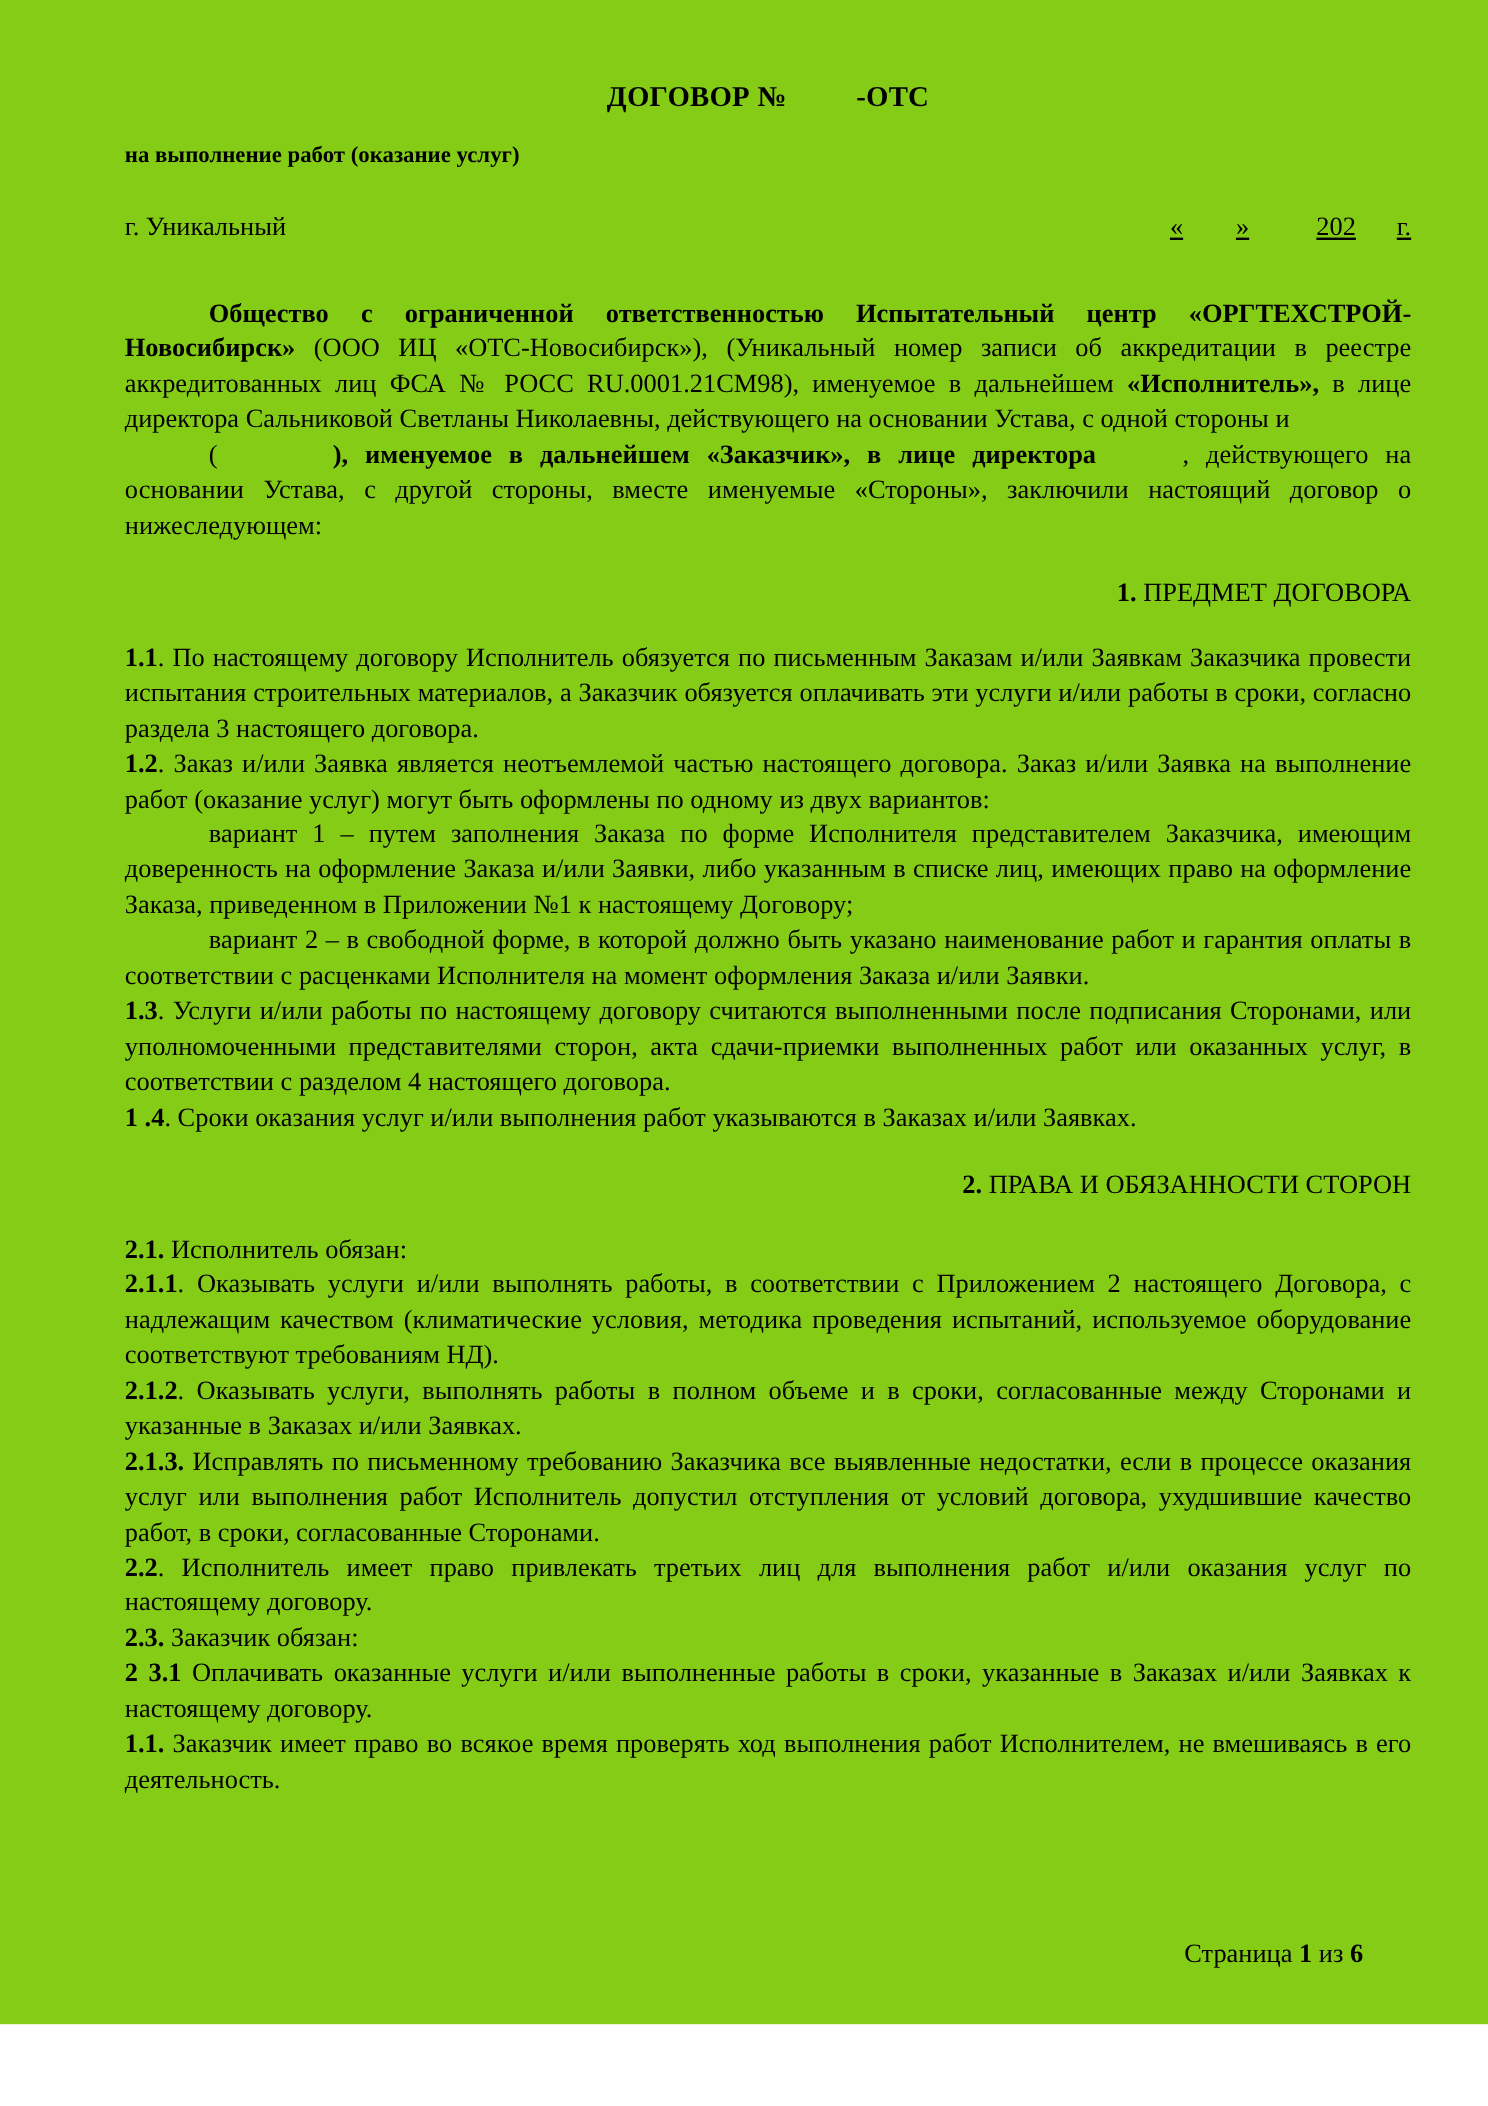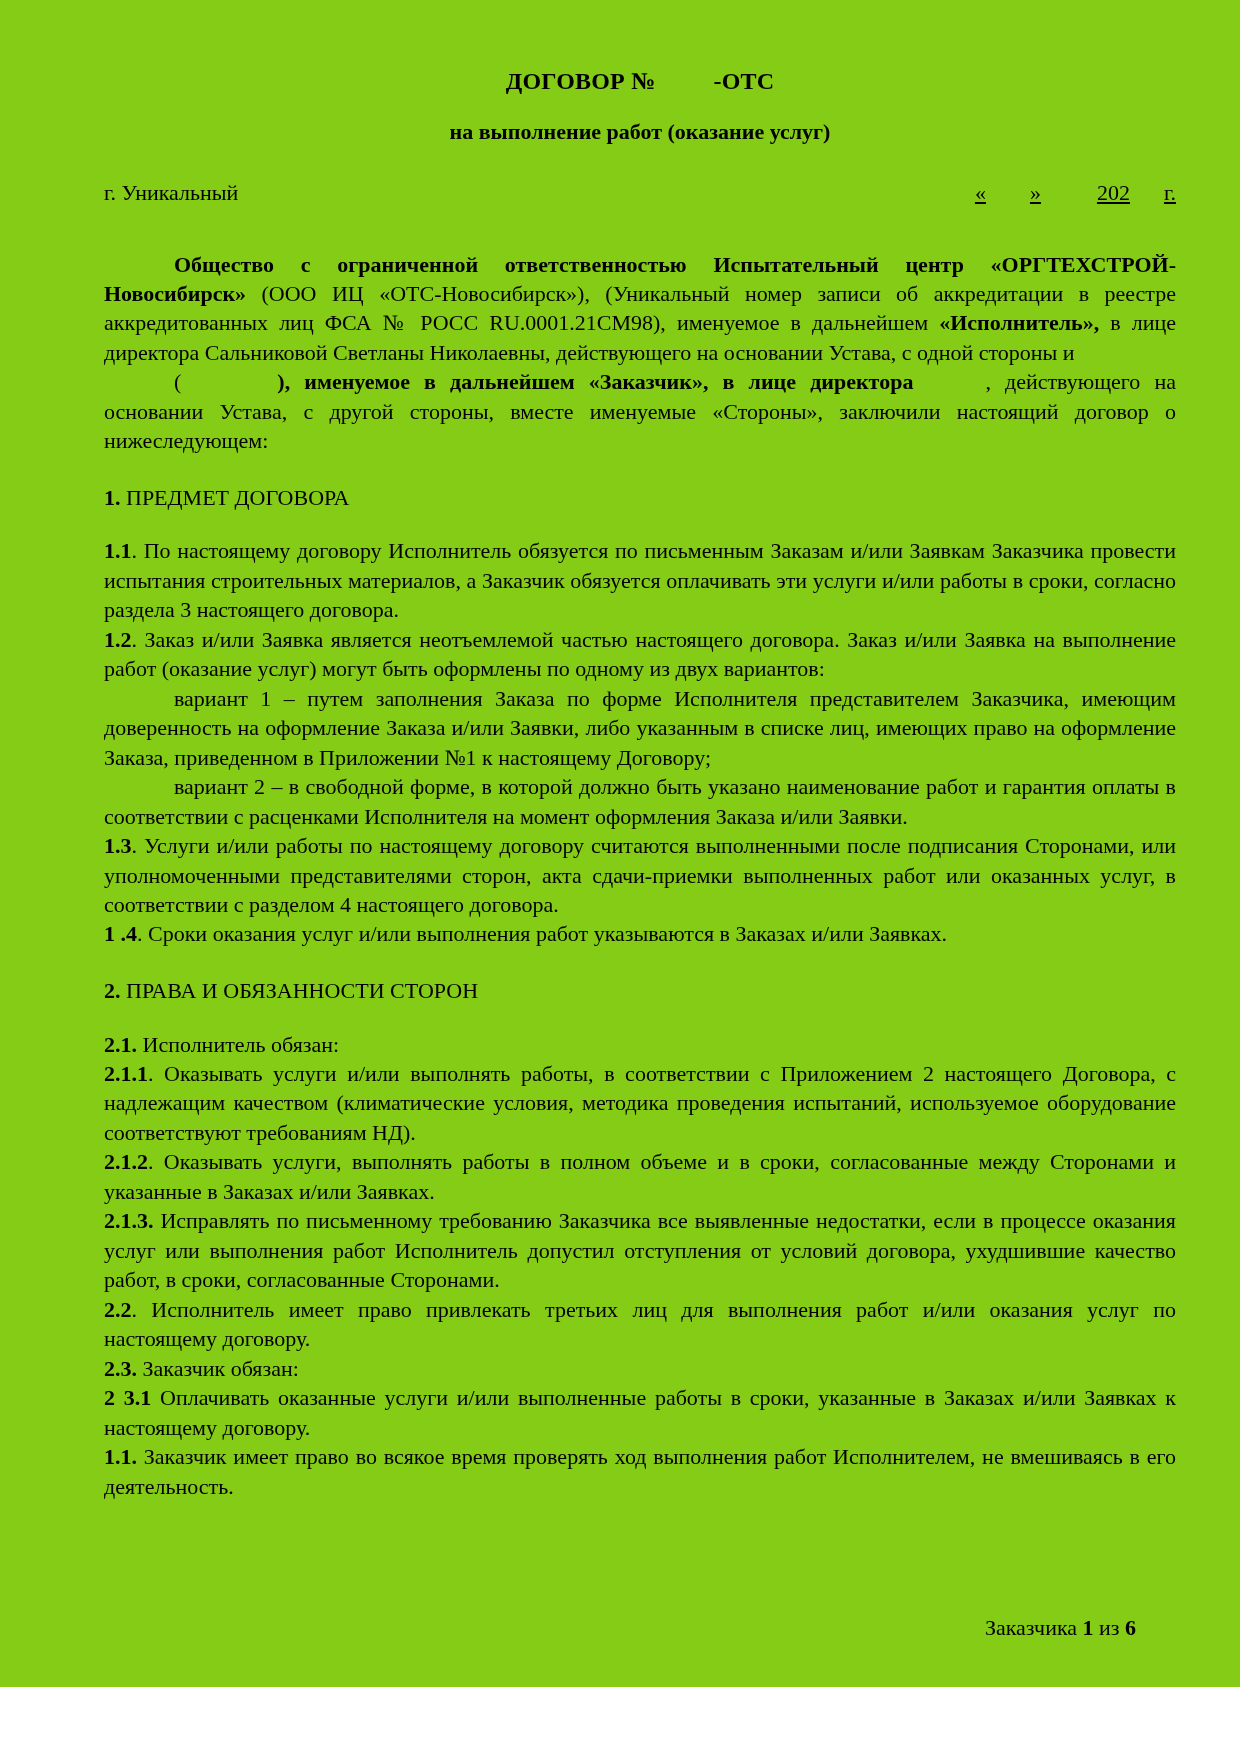--- a/index.html
+++ b/index.html
@@ -28,23 +28,23 @@
     font-size: 24px;
     letter-spacing: 0.2px;
     margin: 8px 0 0 0;
     line-height: 1.25;
   }
   .doc-title .gap-sm {
     display: inline-block;
     width: 58px;
   }
   .doc-subtitle {
-    text-align: center;
+    text-align: left;
     font-weight: bold;
-    font-size: 22px;
+    font-size: 19px;
     margin: 22px 0 0 0;
     line-height: 1.25;
   }
   .placeline {
     display: flex;
     justify-content: space-between;
     align-items: baseline;
     font-size: 22px;
     margin-top: 34px;
   }
@@ -74,21 +74,21 @@
   }
   p.indent-par {
     text-indent: 70px;
   }
   .b { font-weight: bold; }
   .bi { font-weight: bold; }
   .blank-md { display: inline-block; width: 72px; }
   .blank-lg { display: inline-block; width: 96px; }
 
   h2.section-heading {
-    text-align: left;
+    text-align: right;
     font-size: 22px;
     font-weight: normal;
     margin: 28px 0 24px 0;
     line-height: 1.3;
   }
   h2.section-heading .num {
     font-weight: bold;
   }
 
   .footer {
@@ -147,19 +147,19 @@
 
   <p class="body-par"><span class="b">2.2</span><span>.</span><span> Исполнитель имеет право привлекать третьих лиц для выполнения работ и/или оказания услуг по настоящему договору.</span></p>
 
   <p class="body-par"><span class="b">2.3.</span><span> Заказчик обязан:</span></p>
 
   <p class="body-par"><span class="b">2 3.1</span><span> Оплачивать оказанные услуги и/или выполненные работы в сроки, указанные в Заказах и/или Заявках к настоящему договору.</span></p>
 
   <p class="body-par"><span class="b">1.1.</span><span> Заказчик имеет право во всякое время проверять ход выполнения работ Исполнителем, не вмешиваясь в его деятельность.</span></p>
 
   <div class="footer">
-    <span>Заказчика</span>
+    <span>Страница</span>
     <span class="b">1</span>
     <span>из</span>
     <span class="b">6</span>
   </div>
 
 </div>
 
 </body></html>

